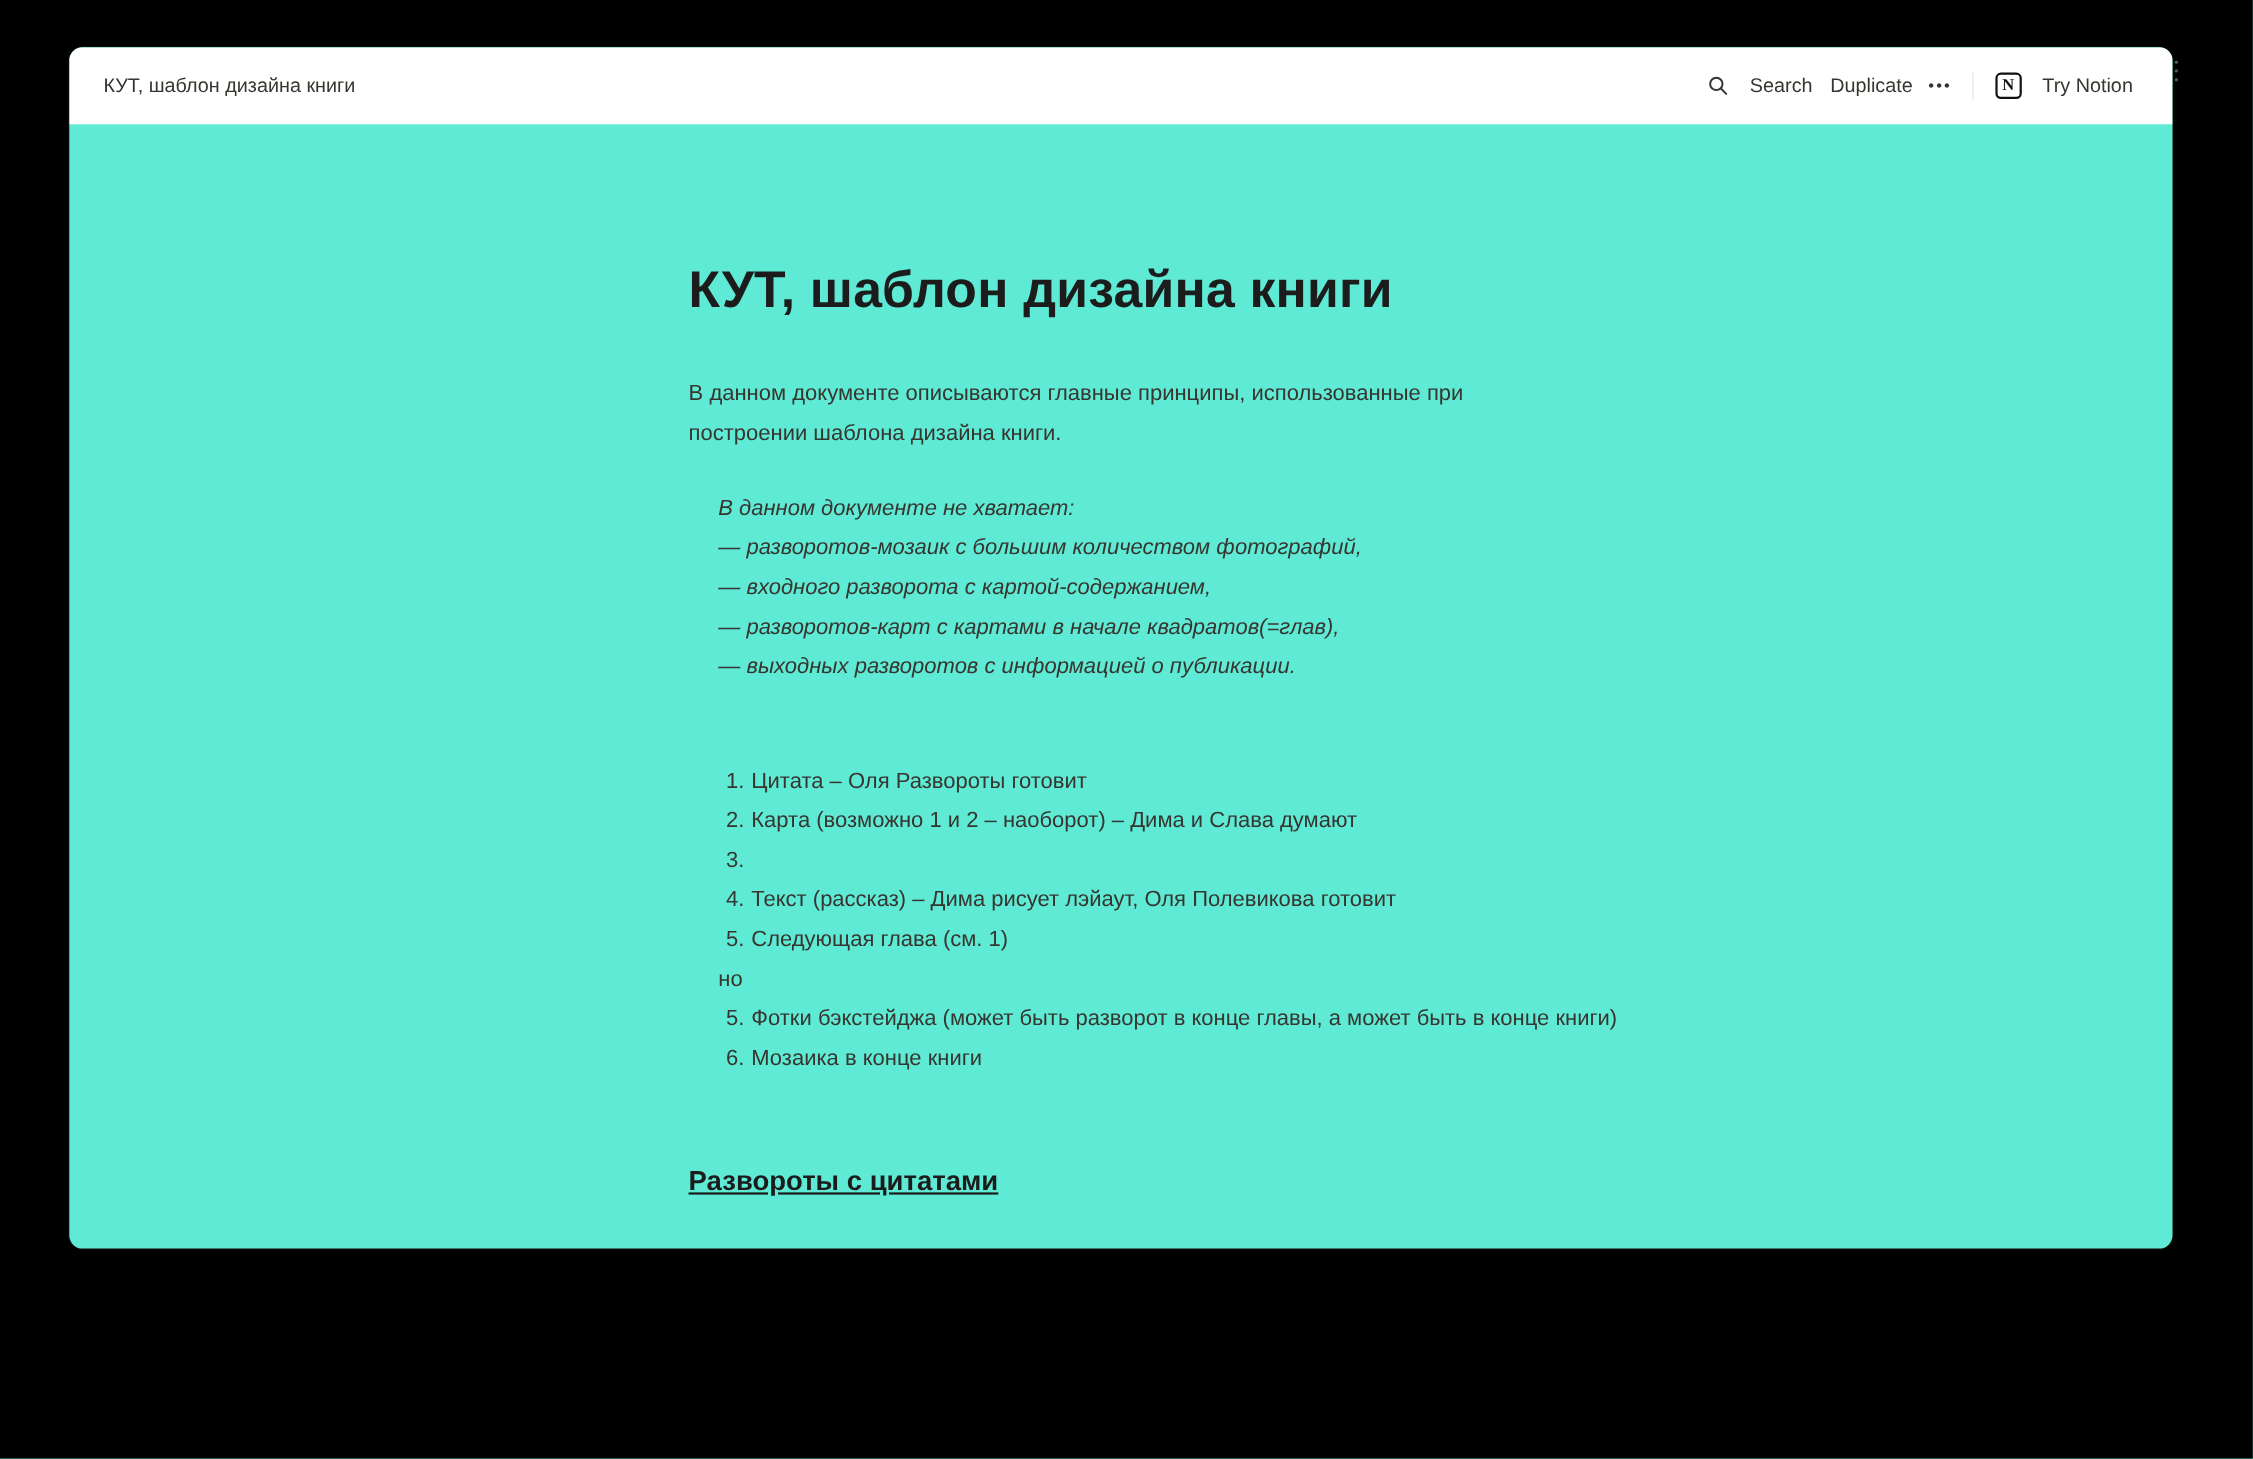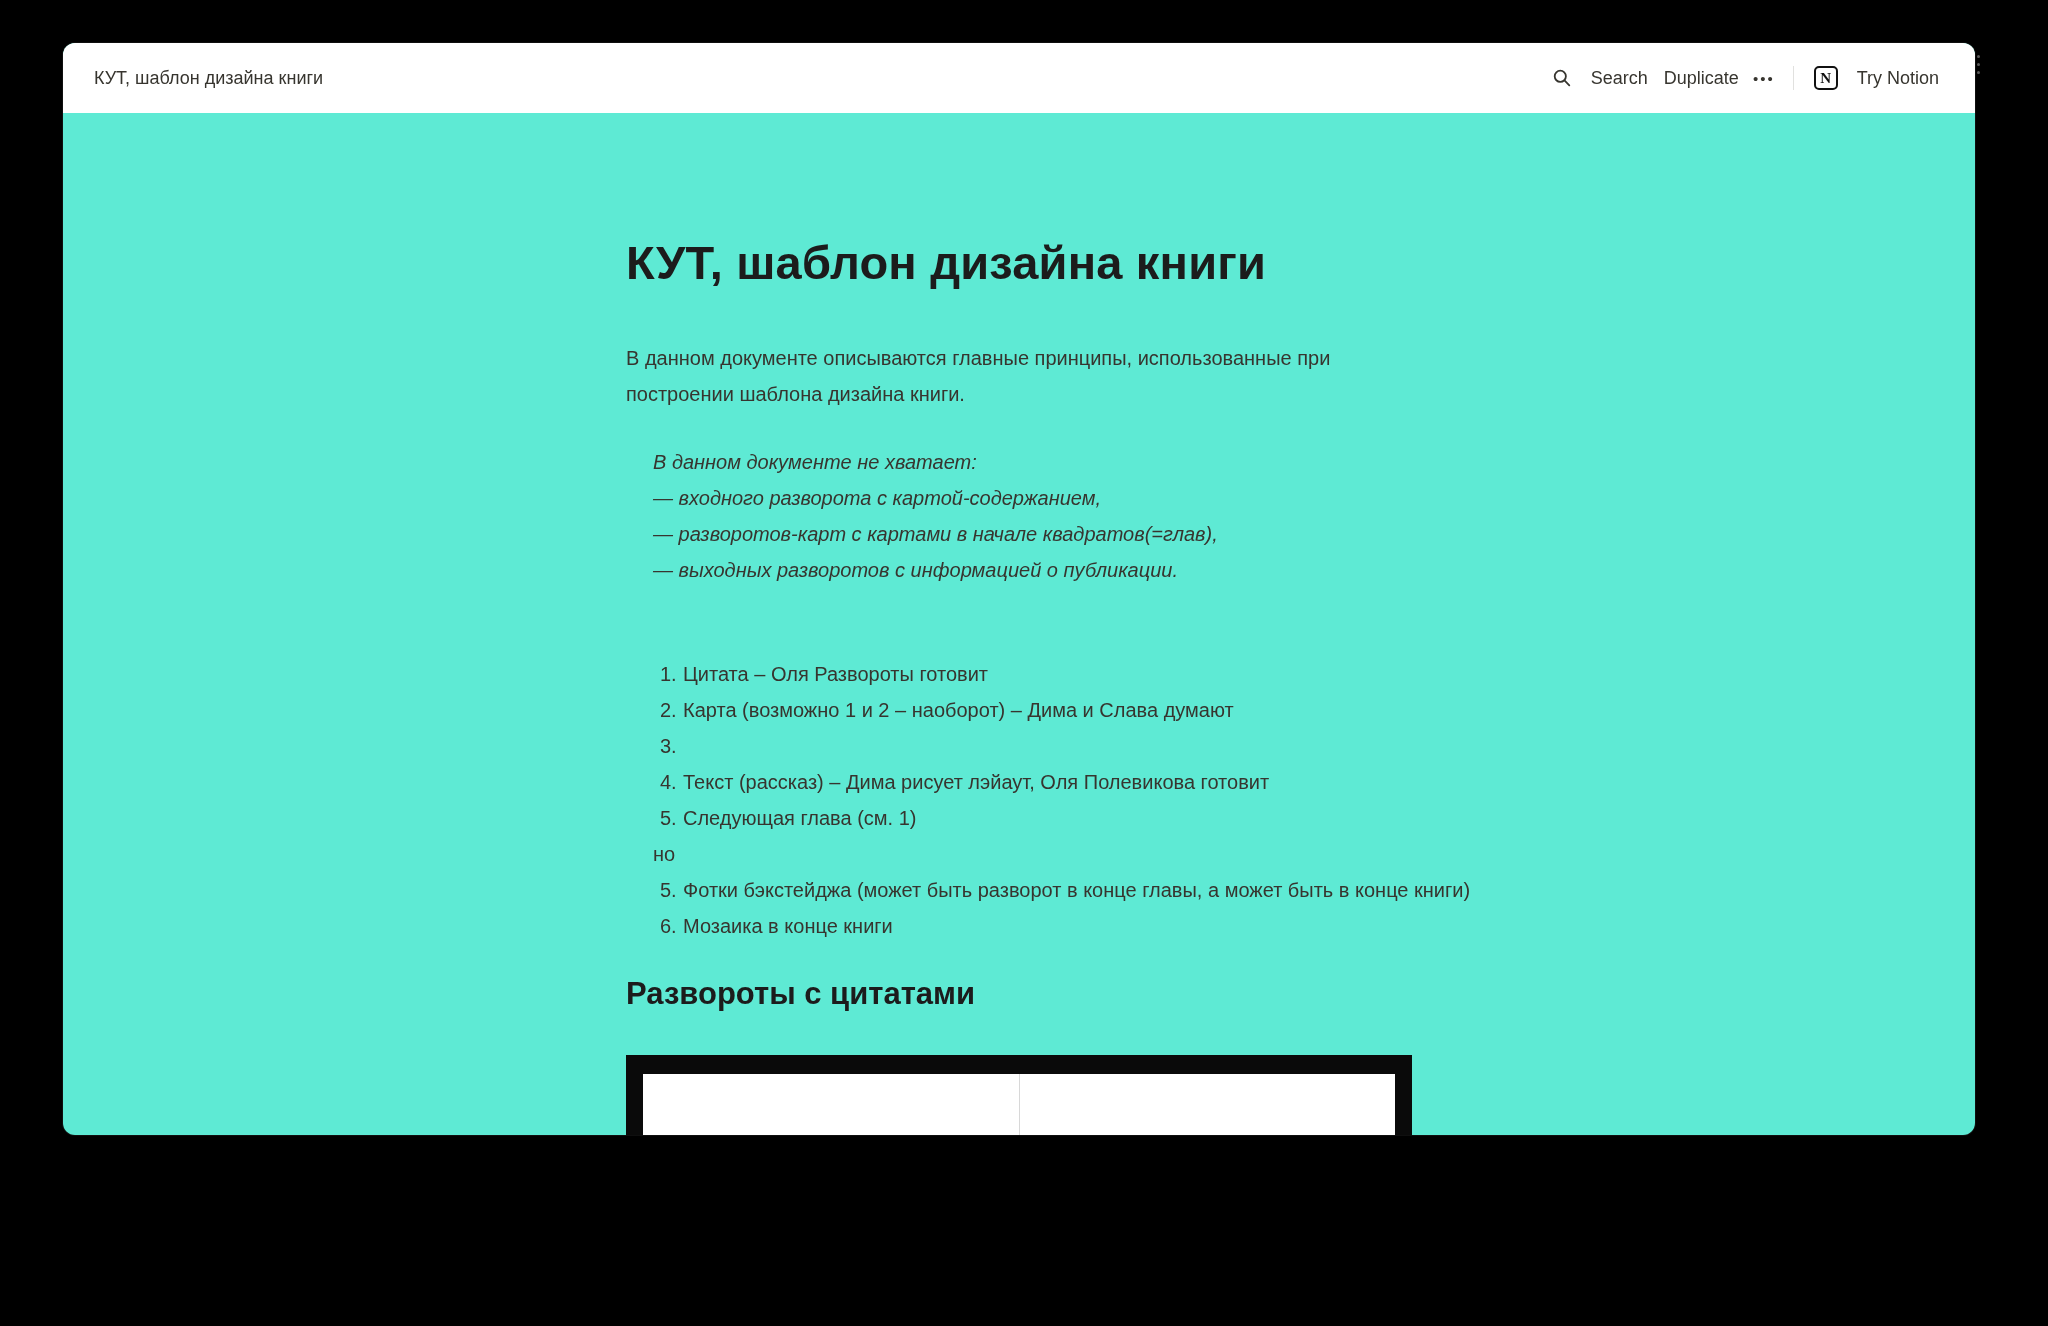--- a/index.html
+++ b/index.html
@@ -62,23 +62,24 @@
   }
   .intro { margin-top:48px; width:772px; }
   .quote-block { margin-top:32px; font-style:italic; }
   .quote-line { padding-left:27px; white-space:nowrap; }
   .num-list { margin-top:68px; }
   .li { display:flex; }
   .li-num { flex:0 0 23px; margin-left:34px; }
   .li-text { white-space:nowrap; }
   .interjection { padding-left:27px; }
   .section-heading {
-    margin-top:29px;
-    font-size:31px; line-height:42px; font-weight:700; color:#1c1c1c;
+    margin-top:73px;
+    font-size:25px; line-height:42px; font-weight:700; color:#1c1c1c;
     white-space:nowrap;
+    text-decoration:underline;
   }
   
   .spread {
     margin-top:40px;
     width:786px; height:560px;
     background:#0a0a0a;
     padding:19px 17px;
   }
   .spread-inner {
     width:100%; height:100%; background:#fff;
@@ -131,20 +132,21 @@
   </div>
 
   <div class="content">
 
     <h1 class="page-title">КУТ, шаблон дизайна книги</h1>
 
     <p class="intro">В данном документе описываются главные принципы, использованные при построении шаблона дизайна книги.</p>
 
     <div class="quote-block">
       <div class="quote-line">В данном документе не хватает:</div>
+      <div class="quote-line">— разворотов-мозаик с большим количеством фотографий,</div>
       <div class="quote-line">— входного разворота с картой-содержанием,</div>
       <div class="quote-line">— разворотов-карт с картами в начале квадратов(=глав),</div>
       <div class="quote-line">— выходных разворотов с информацией о публикации.</div>
     </div>
 
     <div class="num-list">
       <div class="li">
         <span class="li-num">1.</span>
         <span class="li-text">Цитата – Оля Развороты готовит</span>
       </div>

